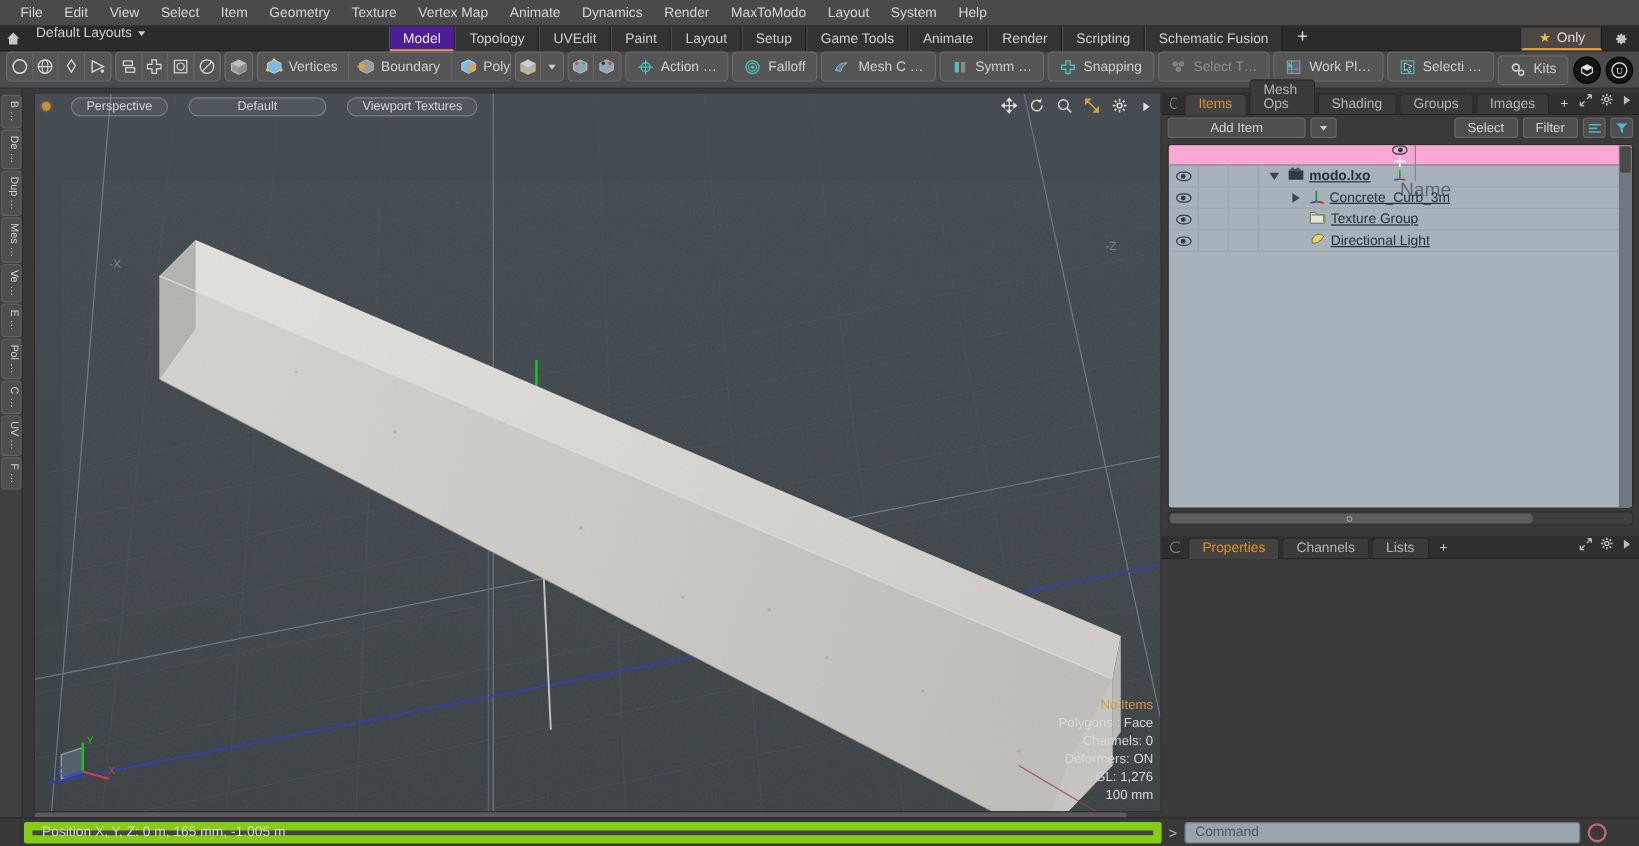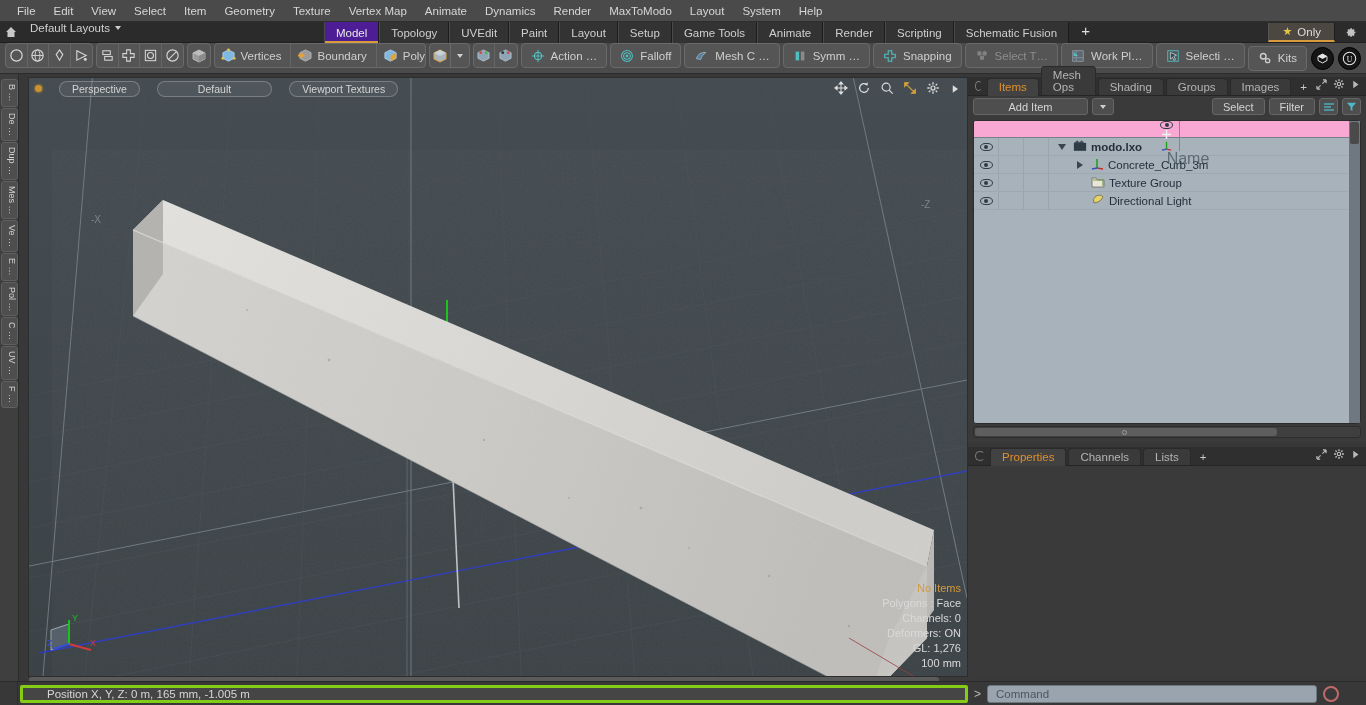--- a/index.html
+++ b/index.html
@@ -177,21 +177,21 @@
     display:flex; height:17px; background:#f9a8d4; border-bottom:1px solid #76808a;
     font-size:16px; color:#51606d; align-items:center;flex-direction:column;
   }
   .th-col { width:25px; display:flex; align-items:center; justify-content:center; border-right:1px solid #7f8995; height:100%; }
   .th-name { flex:1; padding-left:42px; display:flex; align-items:center; height:100%; color:#5d6b78; }
   .tree-row {
     display:flex; height:18px; align-items:center; border-bottom:1px solid #9ea8b1;
     font-size:11.5px; color:#23303c;
   }
   .tr-col { width:25px; display:flex; align-items:center; justify-content:center; border-right:1px solid #9ba5ae; height:100%; }
-  .tr-name { flex:1; display:flex; align-items:center; gap:4px; padding-left:6px; height:100%; }
+  .tr-name { flex:1; display:flex; align-items:center; gap:4px; padding-left:6px; height:100%;text-decoration:underline; }
   .tr-name.lvl0 { font-weight:bold; }
   .tr-name.lvl1 { padding-left:24px; }
   .eye {
     width:13px;height:8px; border:1px solid #2f3b46; border-radius:50% / 60%;
     display:flex;align-items:center;justify-content:center;
   }
   .eye i { width:4px;height:4px;border-radius:50%;background:#2f3b46; display:block;}
   .tri-r { width:0;height:0;border-top:4px solid transparent;border-bottom:4px solid transparent;border-left:6px solid #3a4550;}
   .tri-d { width:0;height:0;border-left:4px solid transparent;border-right:4px solid transparent;border-top:6px solid #3a4550;}
   .tree-vscroll { position:absolute; right:0; top:0; width:11px; height:100%; background:#6f7780; }
@@ -205,22 +205,22 @@
 
   .props-body { background:#3a3a3a; height:200px; }
 
   
   .botbar {
     position:absolute; left:0; bottom:0; width:1366px; height:24px; background:#383838;
     display:flex; align-items:center; border-top:1px solid #2a2a2a;
   }
   .bb-left-grip { width:18px; height:24px; border-right:1px solid #2d2d2d; }
   .status-field {
-    flex:0 0 948px; height:18px; background:#454545; border:3px solid #84cc16; border-radius:2px;
-    color:#d6d6d6; font-size:11.5px; display:flex; align-items:center; padding-left:24px;
+    flex:0 0 948px; height:18px; background:#454545; border:7px solid #84cc16; border-radius:2px;
+    color:#d6d6d6; font-size:11.5px; display:flex; align-items:center; padding-left:8px;
     margin-left:2px;
   }
   .cmd-wrap { display:flex; align-items:center; gap:6px; margin-left:6px; }
   .cmd-gt { color:#b9b9b9; font-size:12px; }
   .cmd-input {
     width:330px; height:18px; background:#9aa4ae; border:1px solid #6d7780; border-radius:3px;
     color:#4b5662; font-size:11.5px; display:flex; align-items:center; padding-left:8px;
   }
   .cmd-rec { width:16px;height:16px;border-radius:50%;border:2px solid #c06a6a; }
 

